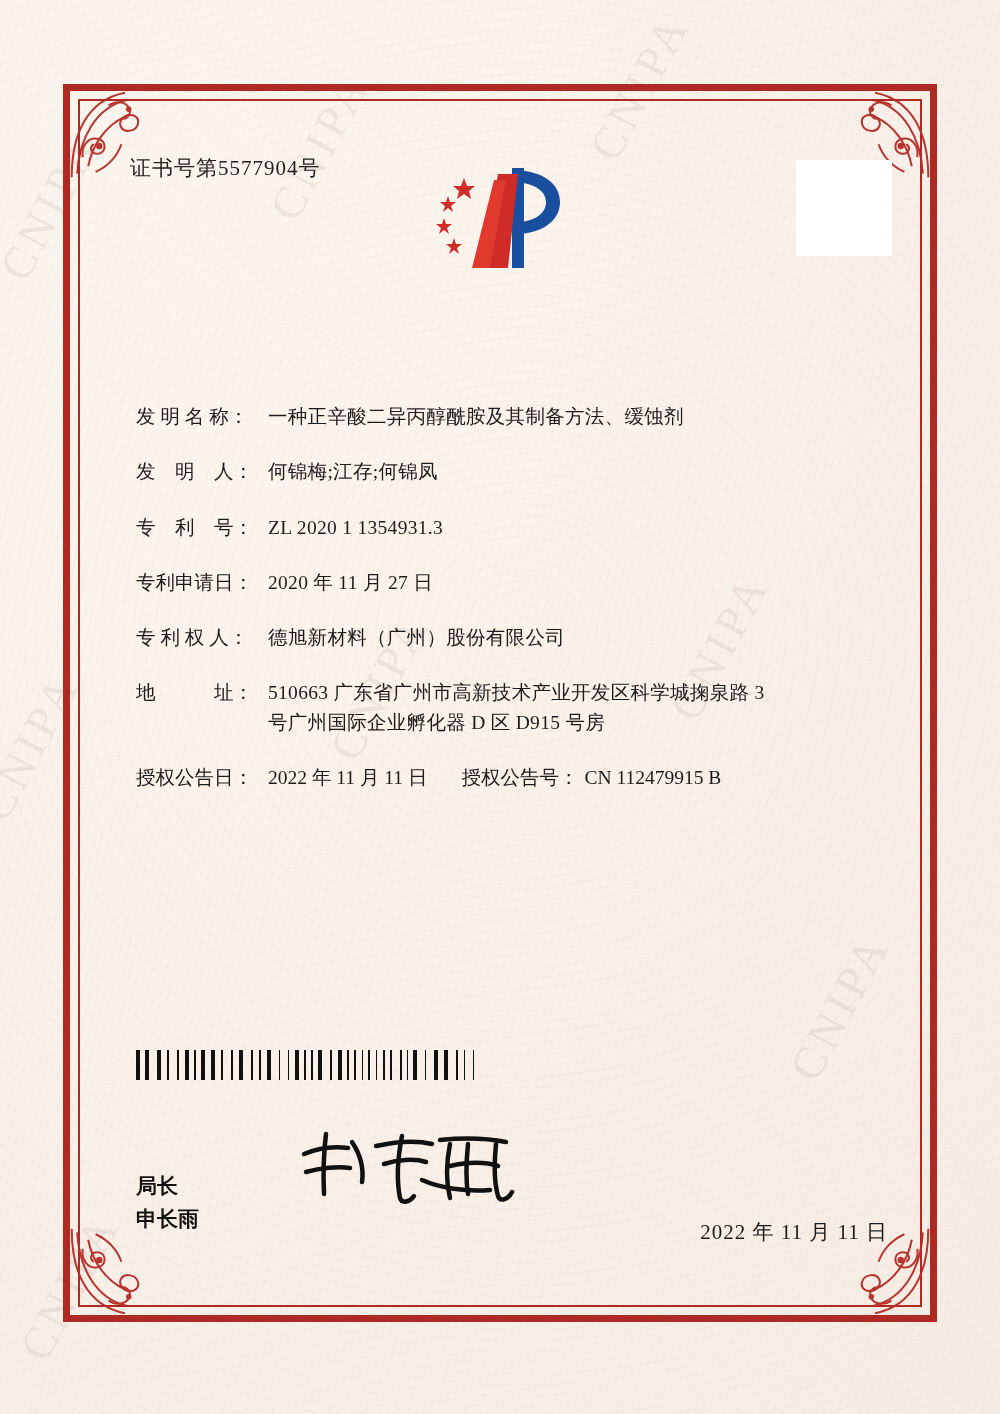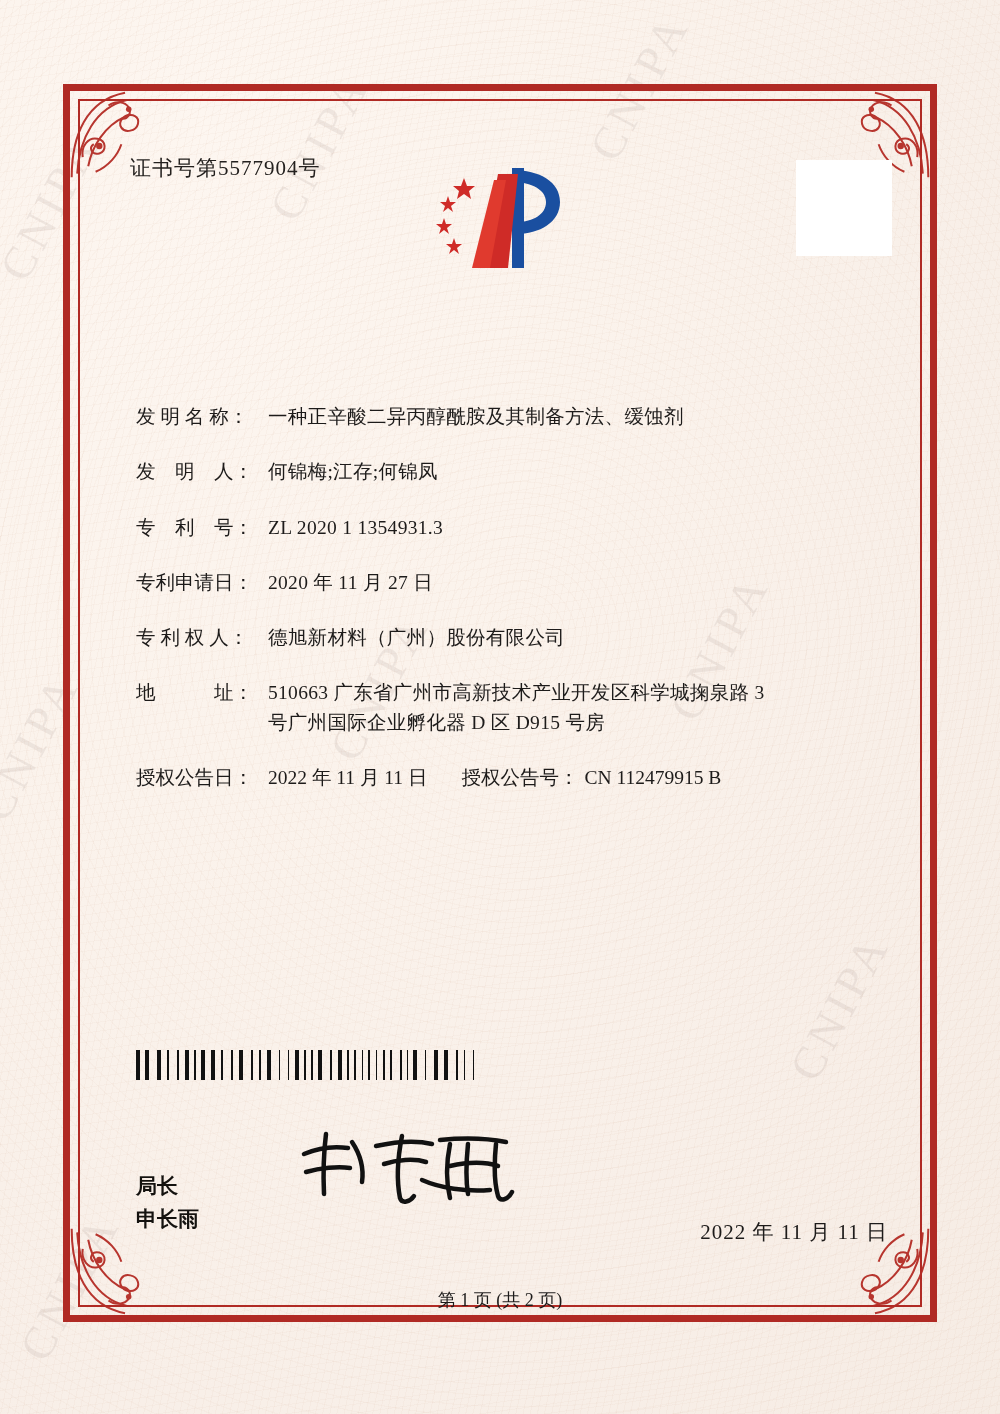--- a/index.html
+++ b/index.html
@@ -500,16 +500,15 @@
           <path d="M206 24 C204 44 204 62 208 76 C210 82 218 80 222 72"></path>
           <path d="M160 46 C178 42 196 42 208 46"></path>
           <path d="M178 24 C176 44 176 62 178 74"></path>
           <path d="M132 60 C150 68 176 72 200 70"></path>
         </g>
       </svg>
     </div>
 
     <div class="sign-date">2022 年 11 月 11 日</div>
 
-    <div class="page-no">第 1 页 (共 2 页)</div>
   </div>
 
 </div>
 
 </body></html>

